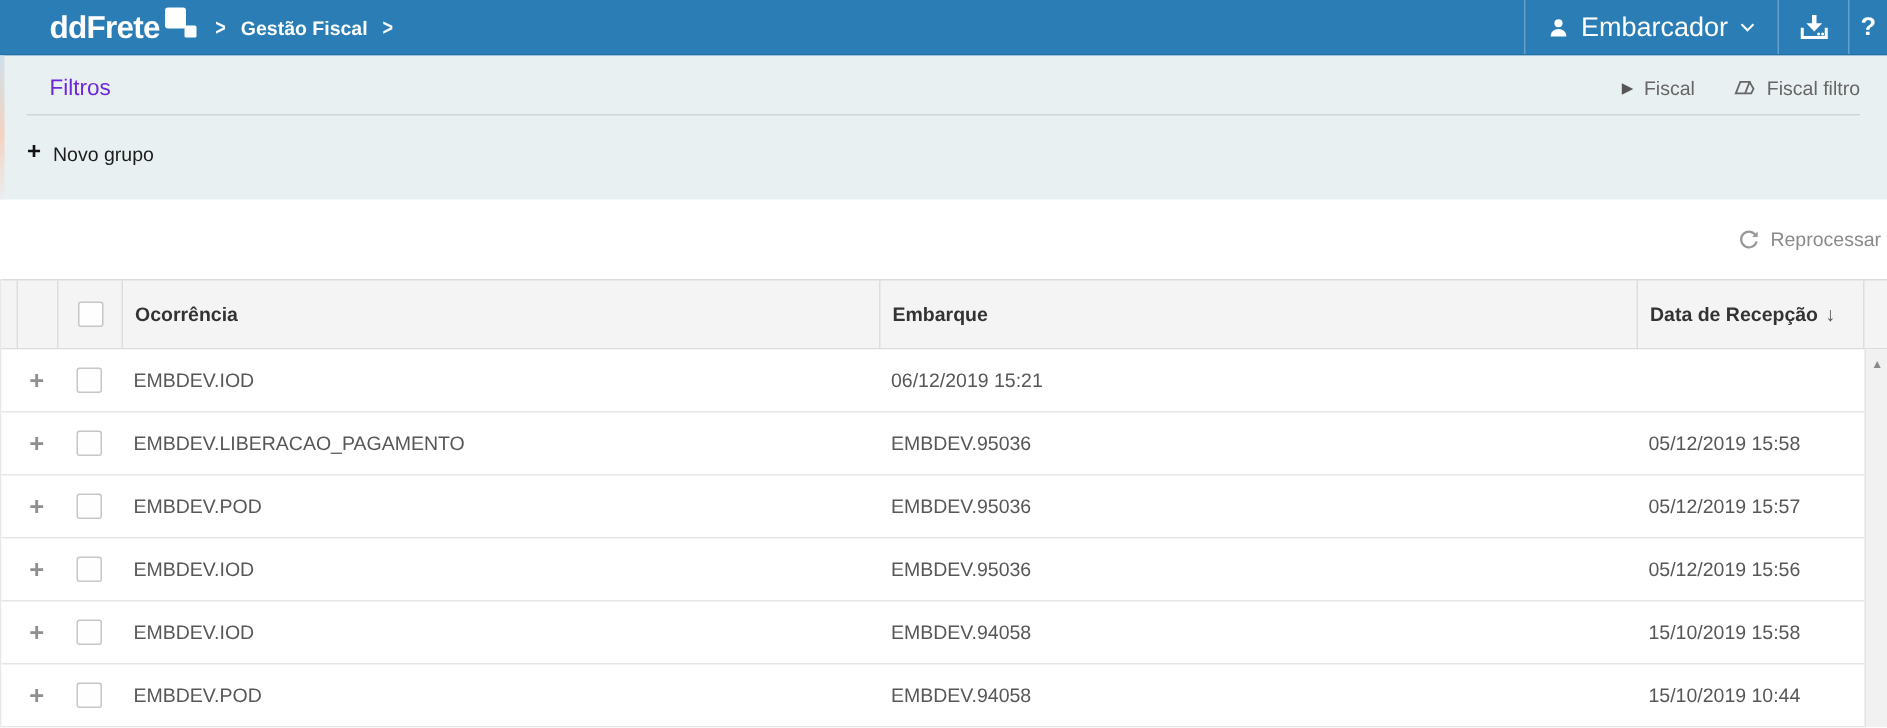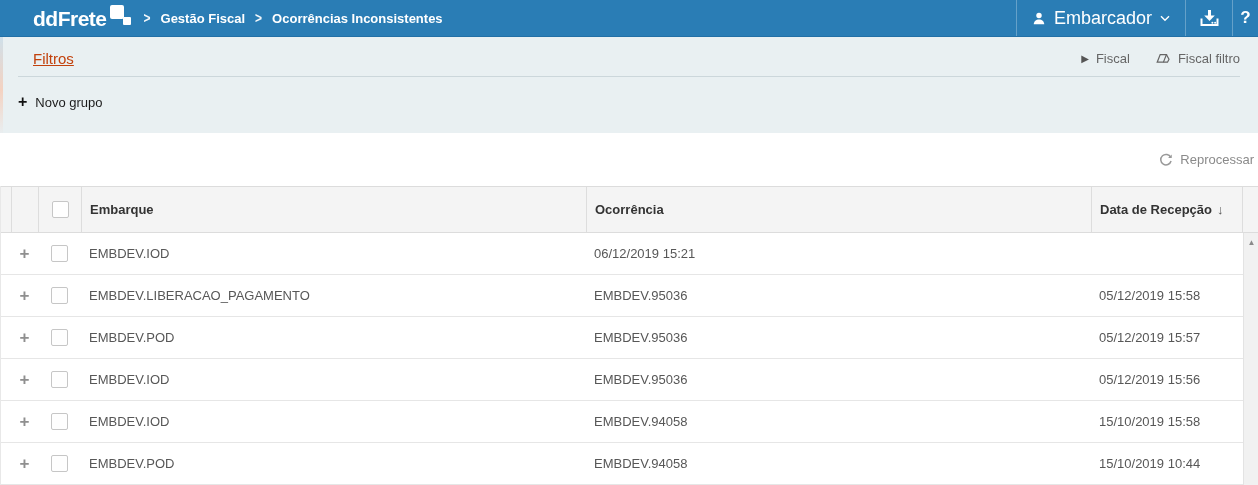--- a/index.html
+++ b/index.html
@@ -23,21 +23,21 @@
   .tb-user { padding: 0 15px; gap: 8px; font-size: 18px; }
   .tb-dl   { width: 47px; justify-content: center; }
   .tb-help { width: 26px; justify-content: center; font-size: 17px; font-weight: bold; }
 
   
   .filters { height: 96px; background: #e9f0f2; position: relative; }
   .filters::before { content: ""; position: absolute; left: 0; top: 0; width: 3px; height: 100%;
                      background: linear-gradient(#cfe0ea, #f4d2c1 55%, #e9eef0); }
   .filters-head { display: flex; justify-content: space-between; align-items: center;
                   padding: 13px 18px 9px 33px; }
-  .filters-title { font-size: 15px; color: #c2410c; text-decoration: underline; }
+  .filters-title { font-size: 15px; color: #6d28d9; }
   .filters-actions { display: flex; gap: 24px; font-size: 13px; color: #666; }
   .f-action { display: flex; align-items: center; gap: 7px; cursor: pointer; }
   .play-glyph { font-size: 10px; color: #555; }
   .filters-rule { border-top: 1px solid #ccd7db; margin: 0 18px; }
   .new-group { display: inline-flex; align-items: center; gap: 8px; margin: 17px 0 0 18px;
                font-size: 13px; color: #1c1c1c; cursor: pointer; }
   .plus-glyph { font-size: 16px; font-weight: bold; color: #111; line-height: 1; }
 
   
   .gridbar { height: 53px; display: flex; justify-content: flex-end; align-items: center;
@@ -82,21 +82,20 @@
     <span class="logo-text">ddFrete</span>
     <span class="logo-mark">
       <span class="sq-big"></span>
         <span class="sq-small"></span>
     </span>
   </div>
   <div class="breadcrumb">
     <span class="bc-sep">&gt;</span>
     <span class="bc-item">Gestão Fiscal</span>
     <span class="bc-sep">&gt;</span>
-    <span class="bc-item">Ocorrências Inconsistentes</span>
   </div>
   <div class="tb-right">
     <div class="tb-sec tb-user">
       <span>
         <svg width="14" height="15" viewBox="0 0 16 16">
             <circle cx="8" cy="4.6" r="3.1" fill="#fff"></circle>
             <path d="M2 14.6c0-3.4 2.7-5.6 6-5.6s6 2.2 6 5.6z" fill="#fff"></path>
           </svg>
       </span>
       <span>Embarcador</span>
@@ -162,24 +161,24 @@
 </div>
 
 <div class="tbl">
   <div class="thead">
     <div></div>
     <div></div>
     <div class="cb-cell">
       <span class="cb"></span>
     </div>
     <div>
+      <span class="th-text">Ocorrência</span>
+    </div>
+    <div>
       <span class="th-text">Embarque</span>
-    </div>
-    <div>
-      <span class="th-text">Ocorrência</span>
     </div>
     <div>
       <span class="th-text">
         <span>Data de Recepção</span><span class="sort-glyph">↓</span>
       </span>
     </div>
     <div></div>
   </div>
 
   <div class="tbody">

